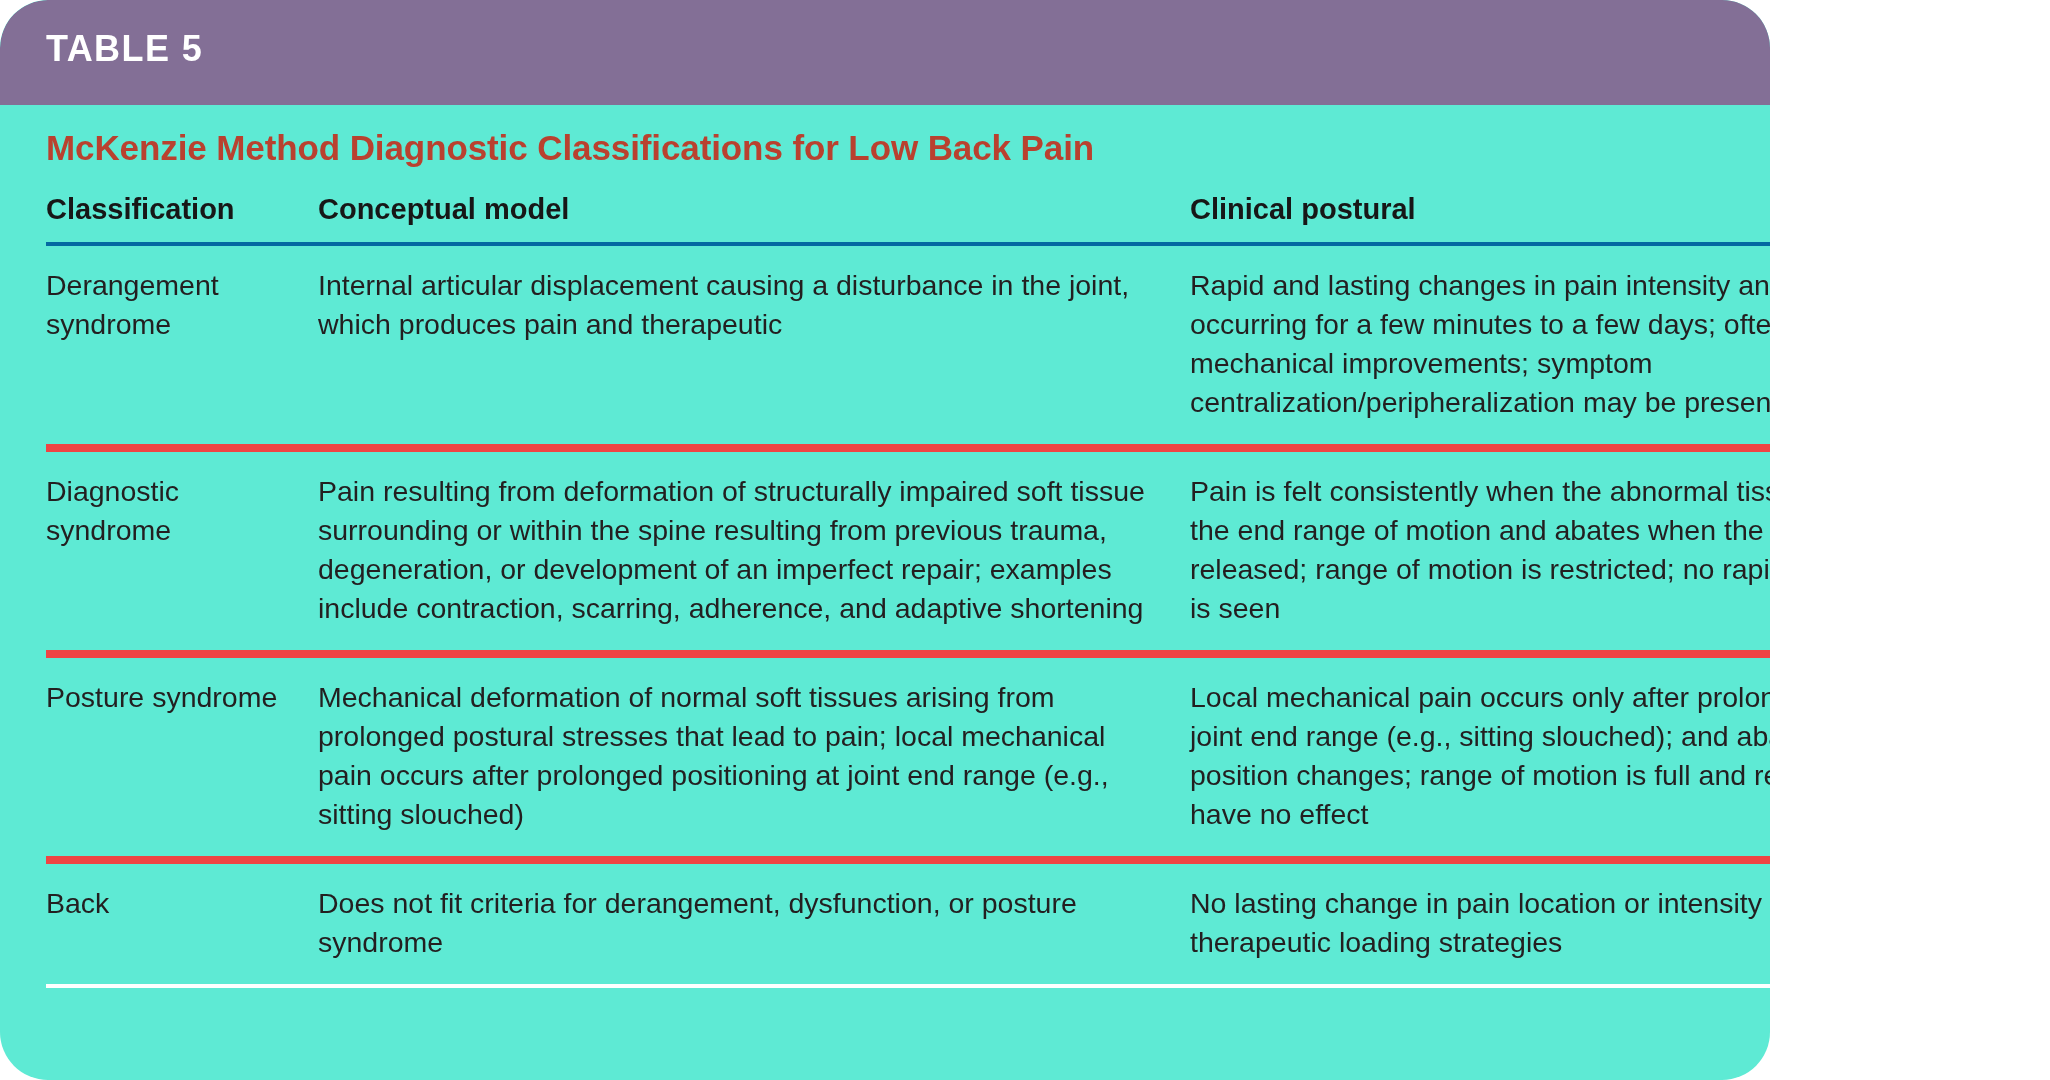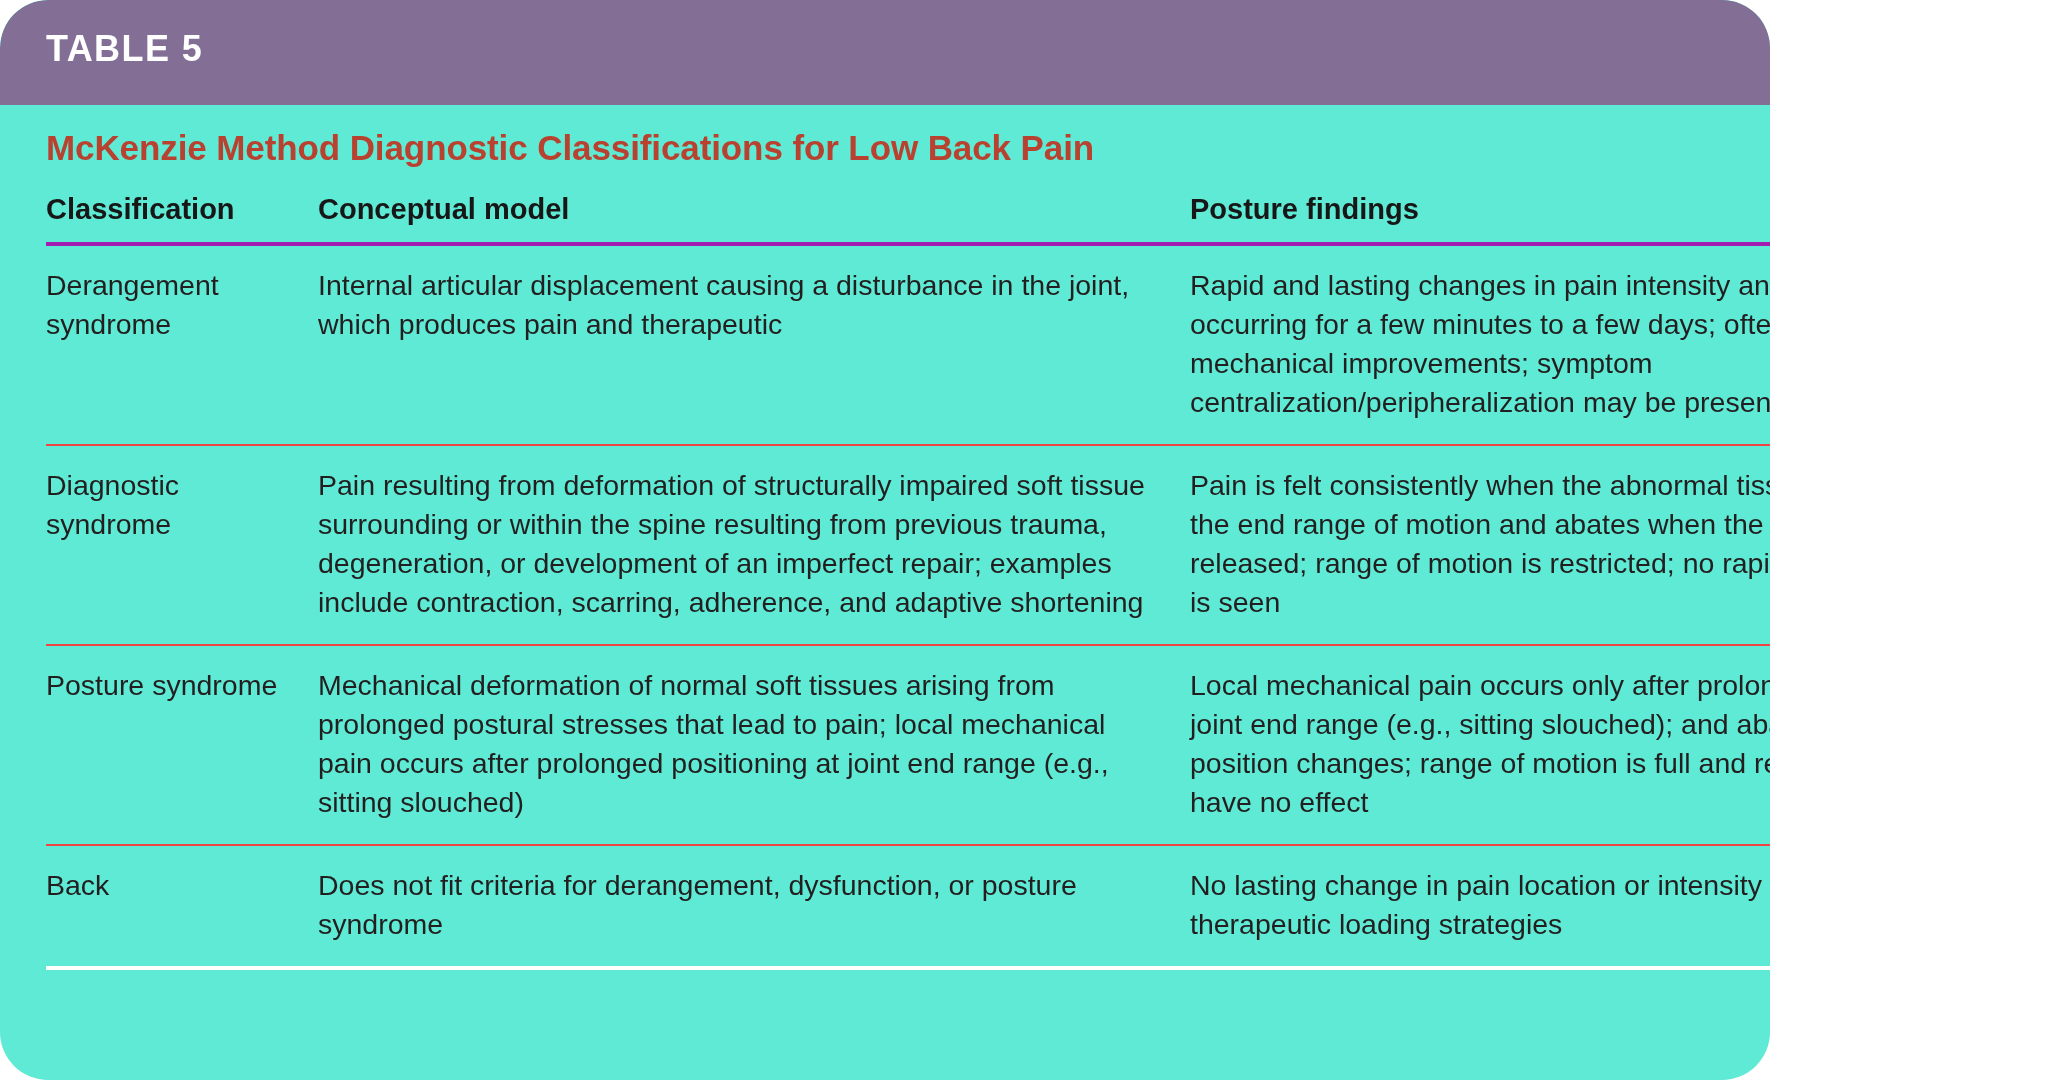--- a/index.html
+++ b/index.html
@@ -79,30 +79,30 @@
   table.main col.c-model  { width: 872px; }
   table.main col.c-find   { width: 814px; }
 
   table.main th {
     text-align: left;
     vertical-align: bottom;
     font-size: 29px;
     font-weight: bold;
     color: #171717;
     padding: 0 0 16px 0;
-    border-bottom: 4px solid #a21caf;
+    border-bottom: 4px solid #0369a1;
   }
 
   table.main td {
     vertical-align: top;
     font-size: 28.5px;
     color: #231f20;
     line-height: 1.37;
     padding: 20px 34px 22px 0;
-    border-bottom: 2px solid #ef4444;
+    border-bottom: 8px solid #ef4444;
   }
   table.main td.last-cell {
     padding-right: 0;
   }
   table.main tr.data-row:last-of-type td {
     border-bottom: 4px solid #ffffff;
   }
 
   .footnote-row td {
     border-bottom: none !important;
@@ -128,21 +128,21 @@
     <table class="main">
       <colgroup>
         <col class="c-class">
         <col class="c-model">
         <col class="c-find">
       </colgroup>
       <thead>
         <tr>
           <th>Classification</th>
           <th>Conceptual model</th>
-          <th class="last-cell">Posture findings</th>
+          <th class="last-cell">Clinical postural</th>
         </tr>
       </thead>
       <tbody>
         <tr class="data-row">
           <td>Derangement syndrome</td>
           <td>Internal articular displacement causing a disturbance in the joint, which produces pain and therapeutic</td>
           <td class="last-cell">Rapid and lasting changes in pain intensity and location occurring for a few minutes to a few days; often accompanied by mechanical improvements; symptom centralization/peripheralization may be present</td>
         </tr>
         <tr class="data-row">
           <td>Diagnostic syndrome</td>

